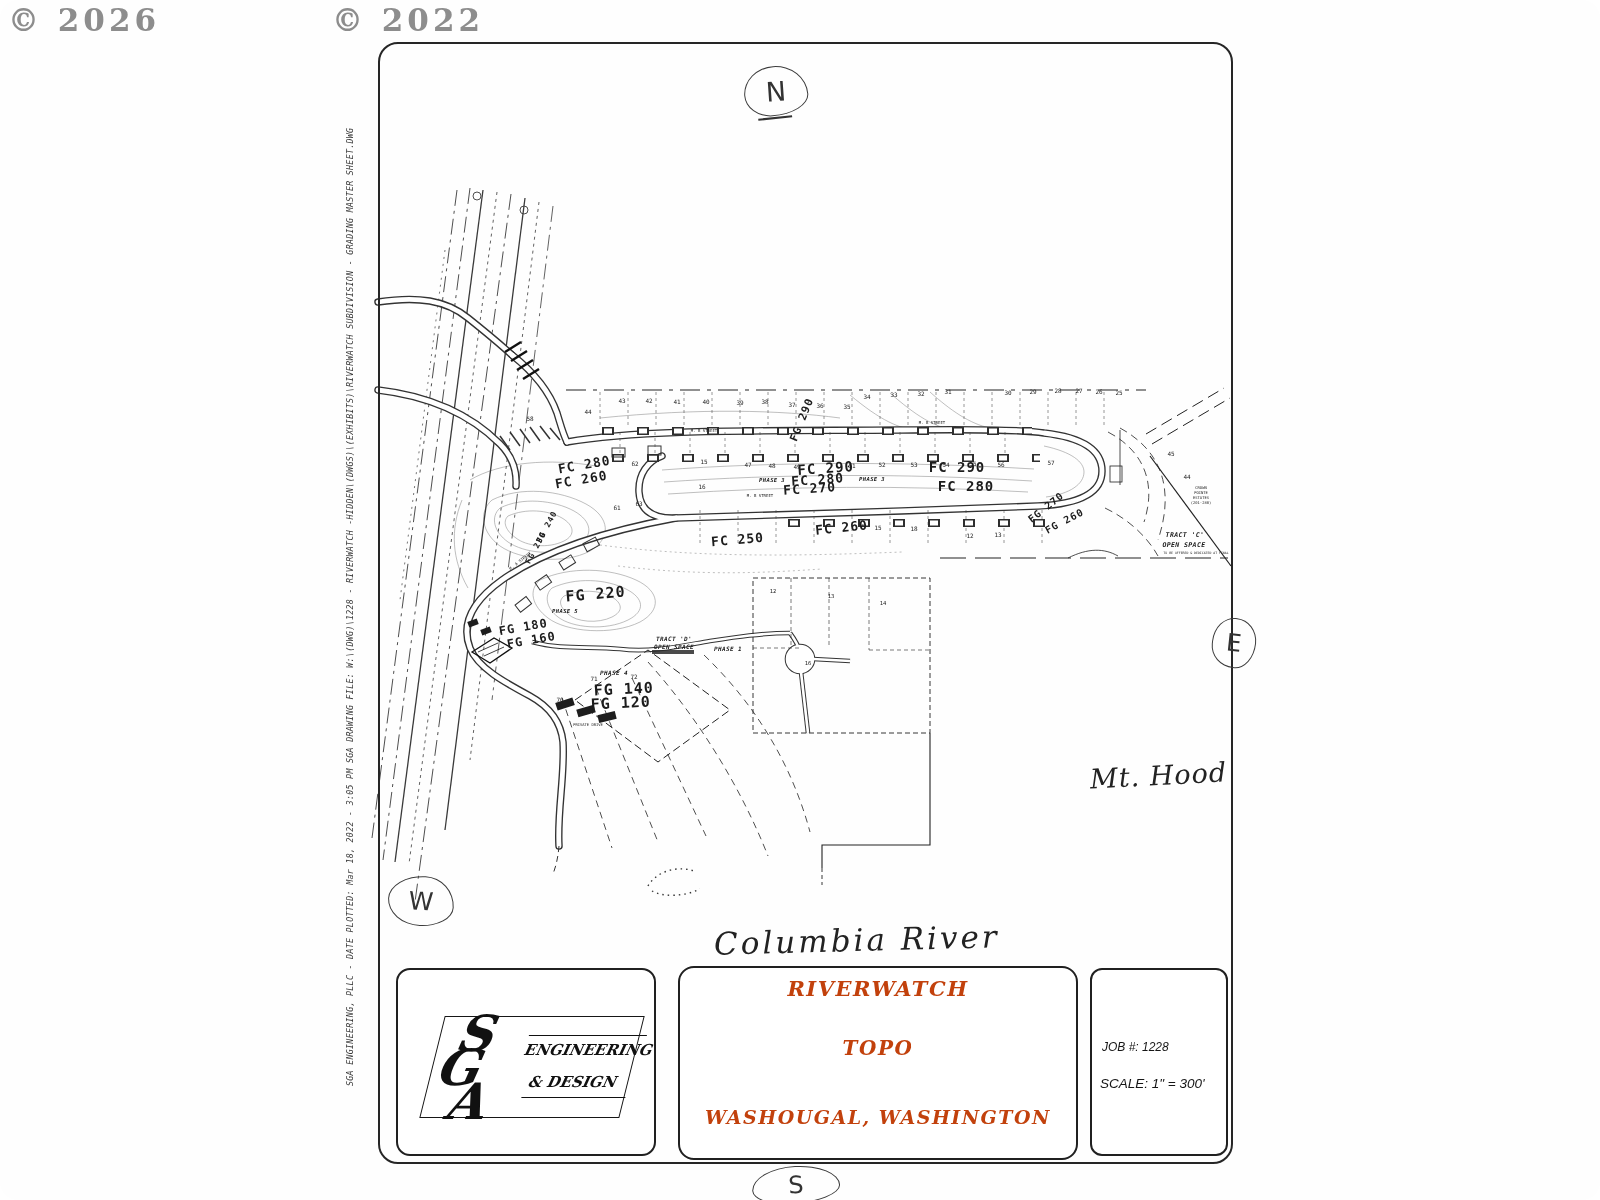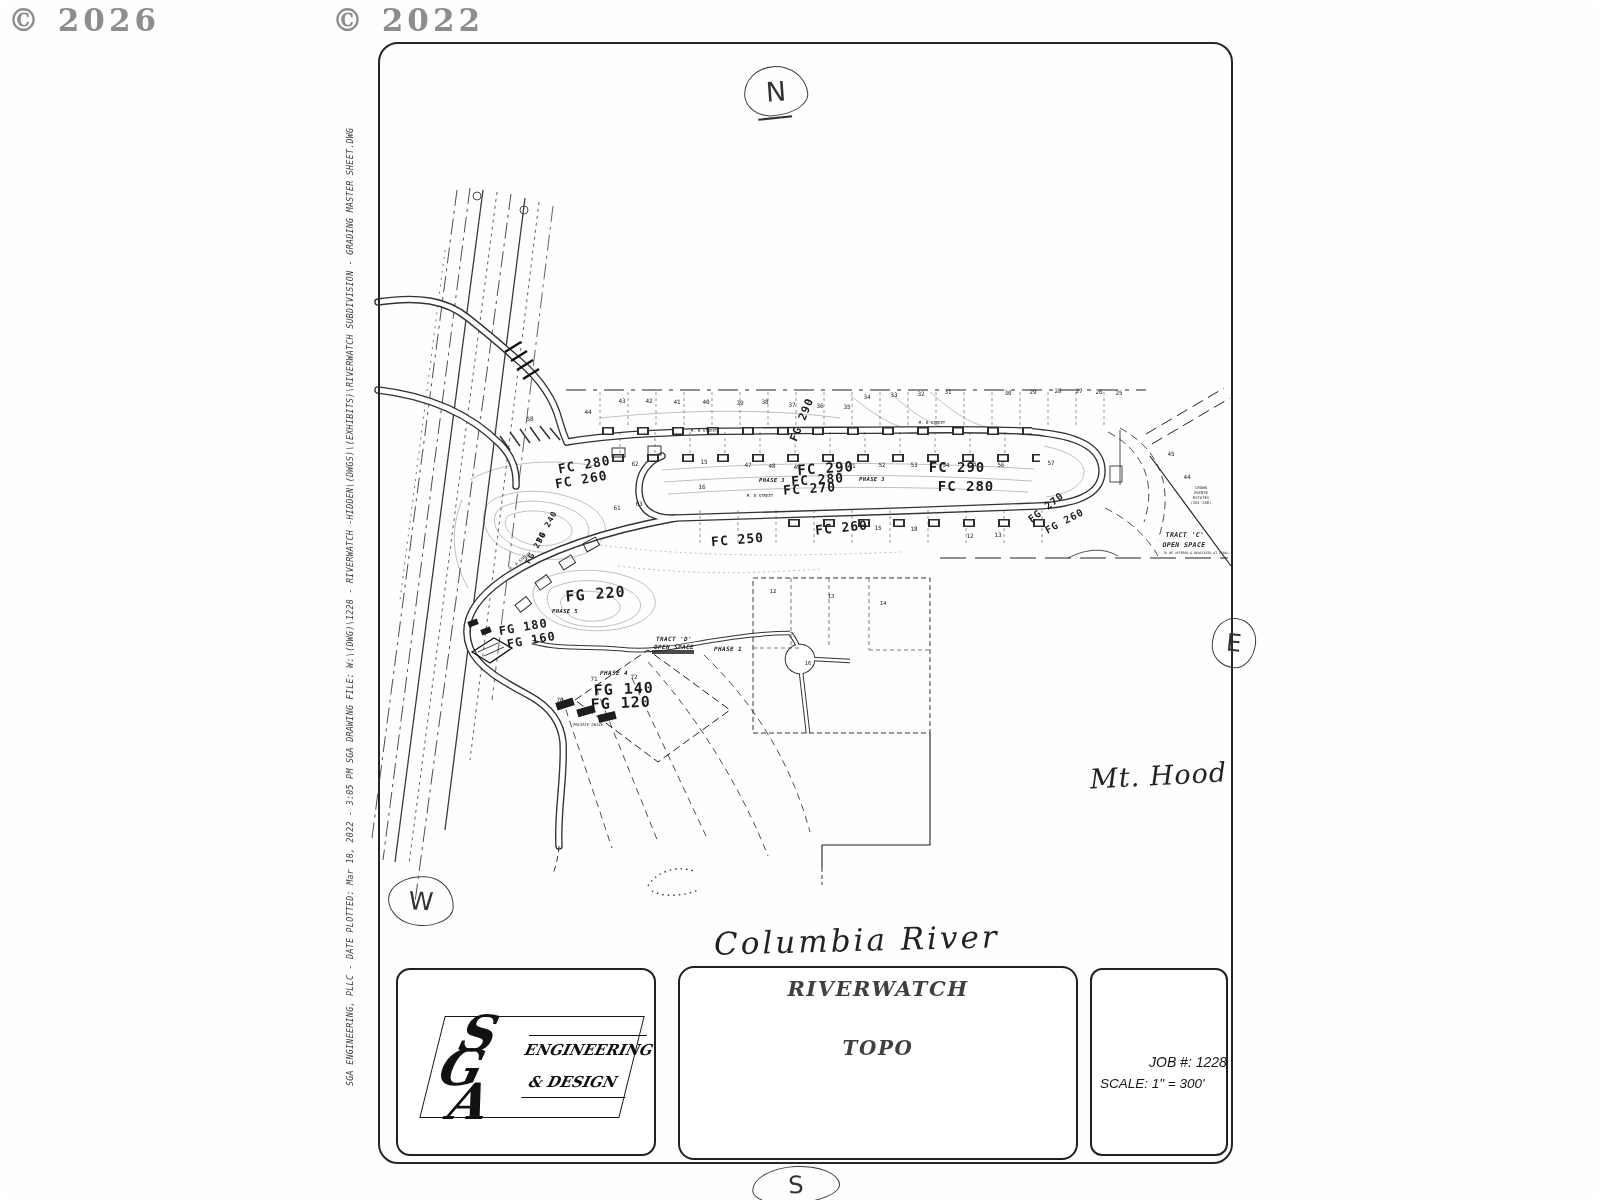--- a/index.html
+++ b/index.html
@@ -39,28 +39,28 @@
   #logo-s{left:20px;top:-8px;font-size:50px;}
   #logo-g{left:8px;top:26px;font-size:50px;}
   #logo-a{left:26px;top:60px;font-size:50px;}
   .logo-word{position:absolute;font-family:"DejaVu Serif",serif;font-style:italic;font-weight:700;color:#111;white-space:nowrap;}
   #logo-word1{left:88px;top:24px;font-size:15px;}
   #logo-word2{left:100px;top:56px;font-size:15px;}
   #logo-rule-top{position:absolute;left:88px;top:18px;width:118px;border-top:1.4px solid #111;}
   #logo-rule-bot{position:absolute;left:96px;top:80px;width:104px;border-top:1.4px solid #111;}
   #title-box{left:678px;top:966px;width:396px;height:190px;border-radius:16px;}
   .title-line{position:absolute;width:100%;text-align:center;font-family:"DejaVu Serif",serif;
-      font-style:italic;font-weight:800;color:#404040;letter-spacing:1.5px;white-space:nowrap;}
+      font-style:italic;font-weight:800;color:#c2410c;letter-spacing:1.5px;white-space:nowrap;}
   #title-line1{top:8px;font-size:21px;}
   #title-line2{top:68px;font-size:20px;}
   #title-line3{top:138px;font-size:19px;}
   #job-box{left:1090px;top:968px;width:134px;height:184px;border-radius:12px;}
   .job-line{position:absolute;font-family:"Liberation Sans",sans-serif;font-style:italic;
       color:#161616;white-space:nowrap;}
-  #job-line1{left:10px;top:84px;font-size:14px;margin-left:47px;}
+  #job-line1{left:10px;top:70px;font-size:12px;}
   #job-line2{left:8px;top:106px;font-size:13.5px;}
   
   .lbl{font-family:"DejaVu Sans Mono",monospace;fill:#1c1c1c;text-anchor:middle;}
   .el{font-weight:700;letter-spacing:1px;}
   .ph{font-weight:700;font-style:italic;letter-spacing:.4px;}
 </style>
 </head>
 <body>
 
 <div id="page">
@@ -329,20 +329,21 @@
       <div id="logo-rule-top"></div>
       <span class="logo-word" id="logo-word1">ENGINEERING</span>
       <span class="logo-word" id="logo-word2">&amp; DESIGN</span>
       <div id="logo-rule-bot"></div>
     </div>
   </div>
 
   <div class="tbox" id="title-box">
     <div class="title-line" id="title-line1">RIVERWATCH</div>
     <div class="title-line" id="title-line2">TOPO</div>
+    <div class="title-line" id="title-line3">WASHOUGAL,  WASHINGTON</div>
   </div>
 
   <div class="tbox" id="job-box">
     <div class="job-line" id="job-line1">JOB  #: 1228</div>
     <div class="job-line" id="job-line2">SCALE: 1" =  300'</div>
   </div>
 
 </div>
 
 </body></html>

